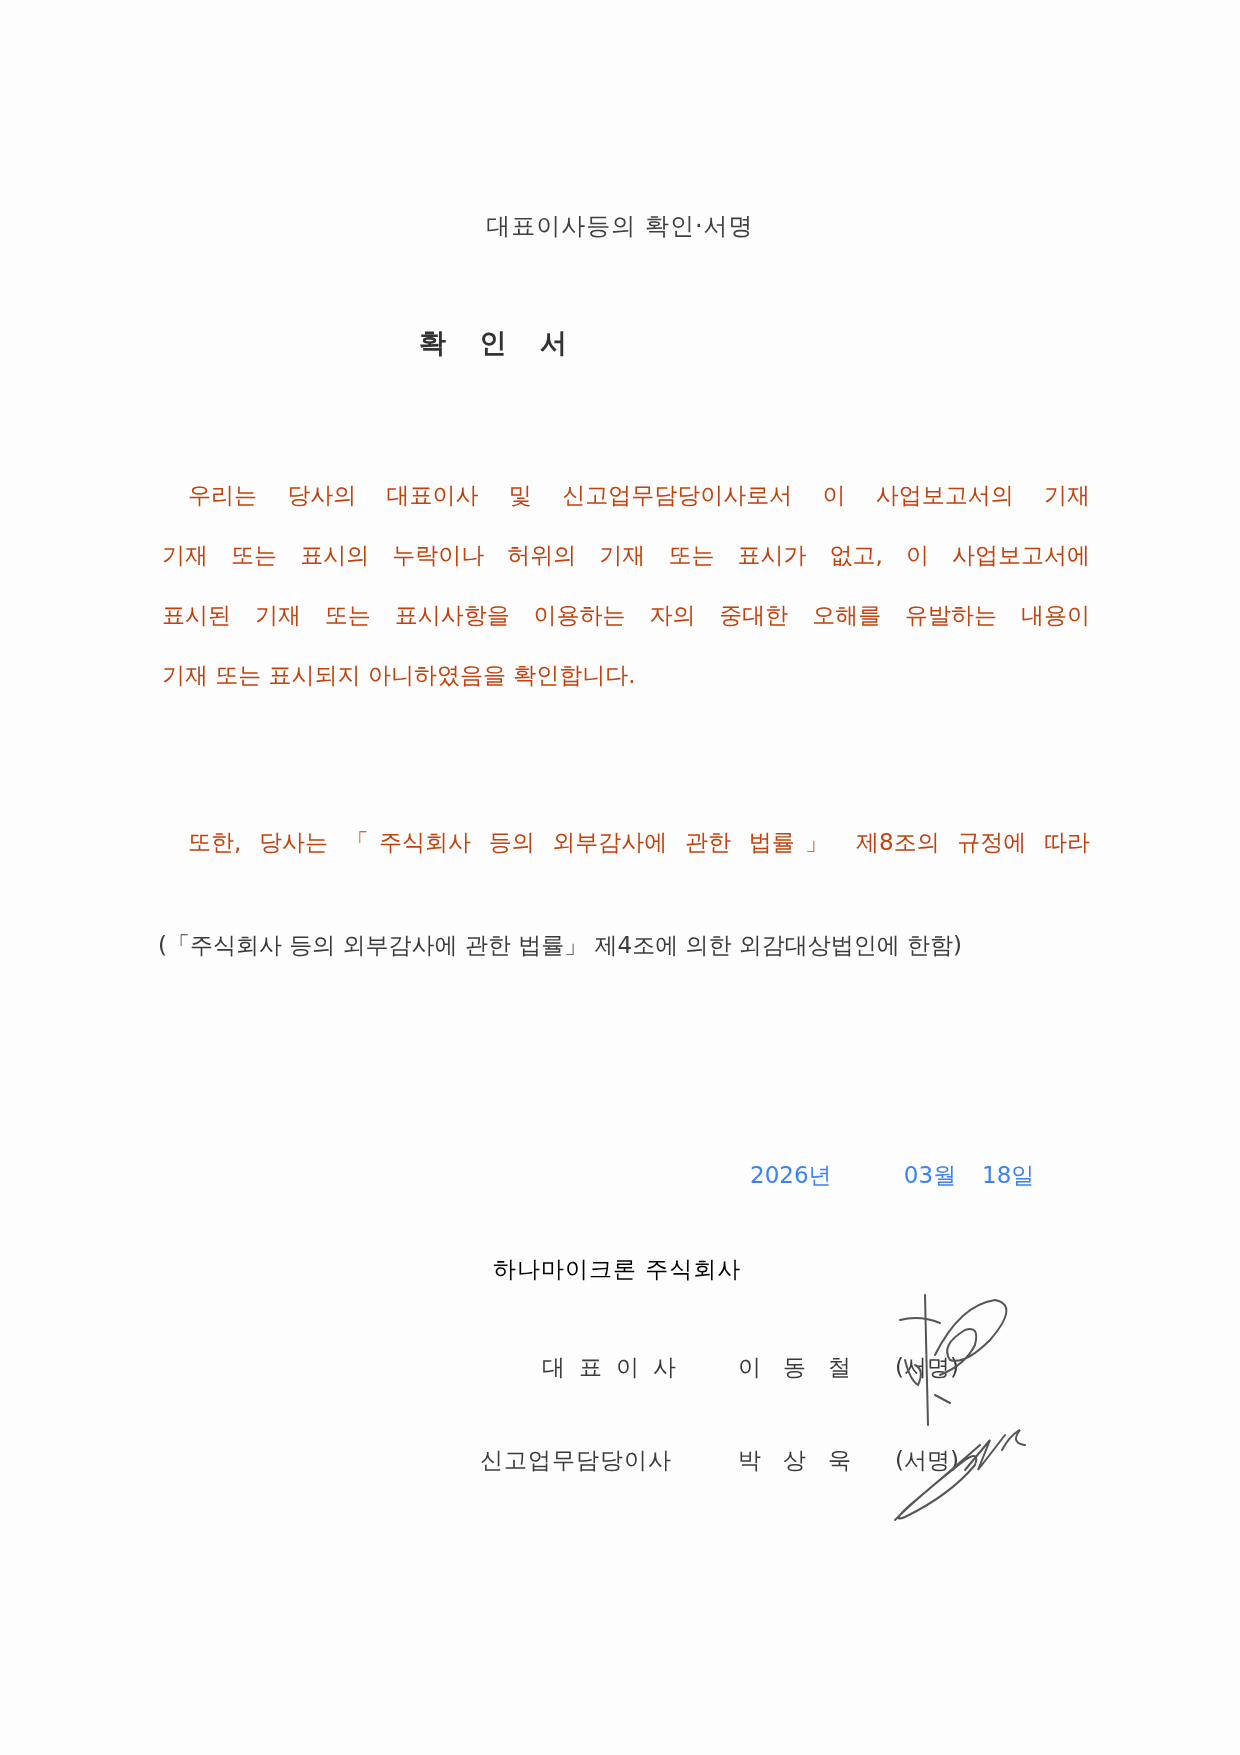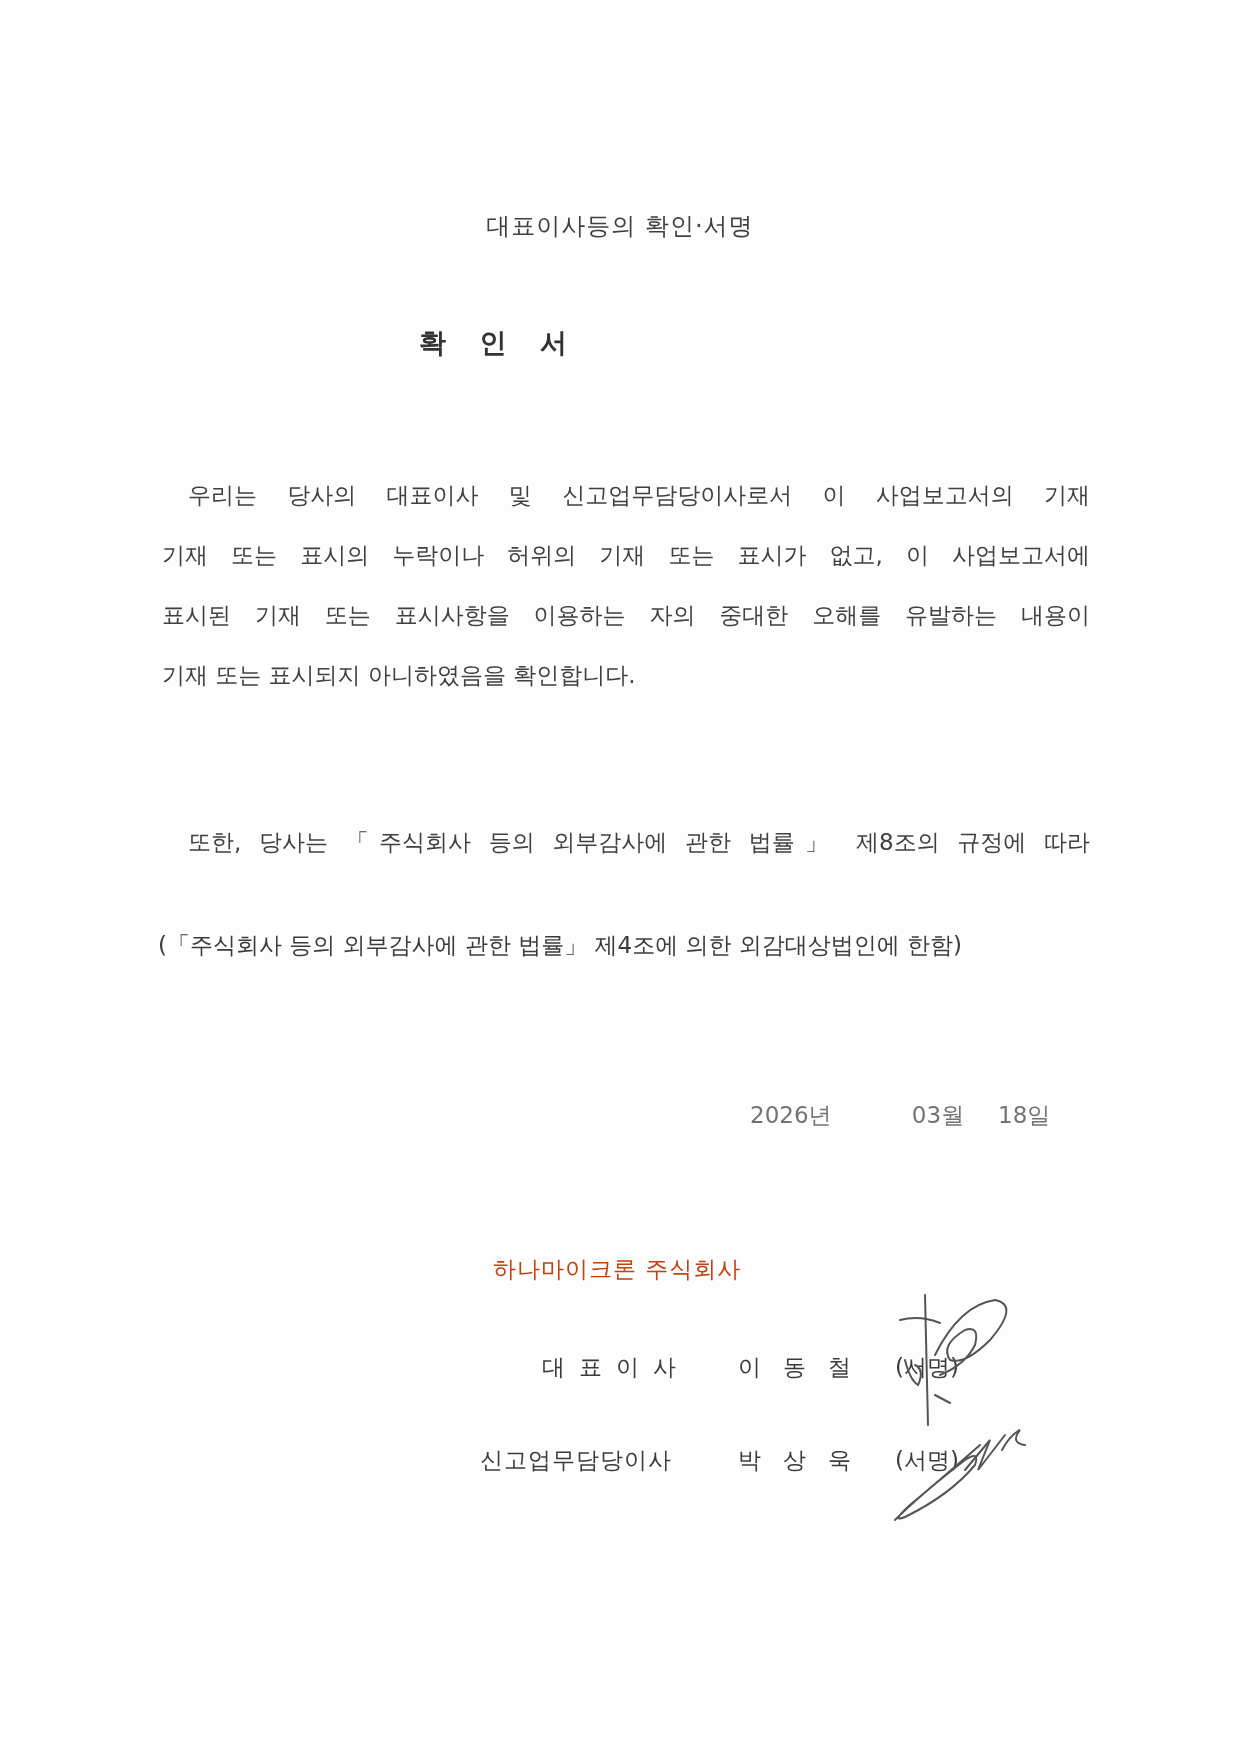--- a/index.html
+++ b/index.html
@@ -16,42 +16,42 @@
     .header-title {
       left: 0; width: 1240px; top: 178px; text-align: center;
       font-size: 24px; letter-spacing: 1px; color: #404040; margin-top: 32px;
     }
     .doc-title {
       left: 0; width: 998px; top: 325px; text-align: center;
       font-size: 27px; font-weight: bold; letter-spacing: 12px; color: #333;
     }
     .para {
       left: 162px; width: 928px;
-      font-size: 23px; color: #404040;
+      font-size: 23px; color: #c2410c;
     }
     .para .line {
       display: block; height: 60px; line-height: 60px;
       text-align: justify; text-align-last: justify;
     }
     .para .line.last { text-align-last: left; }
     .para .line.indent { padding-left: 26px; }
     .p1 { top: 465px; }
     .p2 { top: 812px; }
     .note {
       left: 158px; top: 930px; font-size: 23px; color: #3b3b3b; text-align: center;
     }
     .date {
-      left: 750px; top: 1100px; font-size: 23px; color: #737373;
-      display: flex; gap: 12px;
+      left: 750px; top: 1160px; font-size: 23px; color: #3b82f6;
+      display: flex; gap: 4px;
     }
     .date span { display: inline-block; }
     .date .d-year { width: 128px; }
     .date .d-month { width: 96px; margin-left: 0; text-align: center; }
     .company {
-      left: 493px; top: 1254px; font-size: 23px; letter-spacing: 1px; color: #c2410c; text-align: right;
+      left: 493px; top: 1254px; font-size: 23px; letter-spacing: 1px; color: #000000; text-align: right;
     }
     .sig-row { font-size: 23px; color: #3b3b3b; }
     .sig-role1 { left: 542px; top: 1352px; letter-spacing: 14px; }
     .sig-name1 { left: 738px; top: 1352px; letter-spacing: 22px; }
     .sig-mark1 { left: 895px; top: 1352px; }
     .sig-role2 { left: 480px; top: 1445px; letter-spacing: 1px; }
     .sig-name2 { left: 738px; top: 1445px; letter-spacing: 22px; }
     .sig-mark2 { left: 895px; top: 1445px; }
     svg.signature { position: absolute; overflow: visible; }
   </style>

